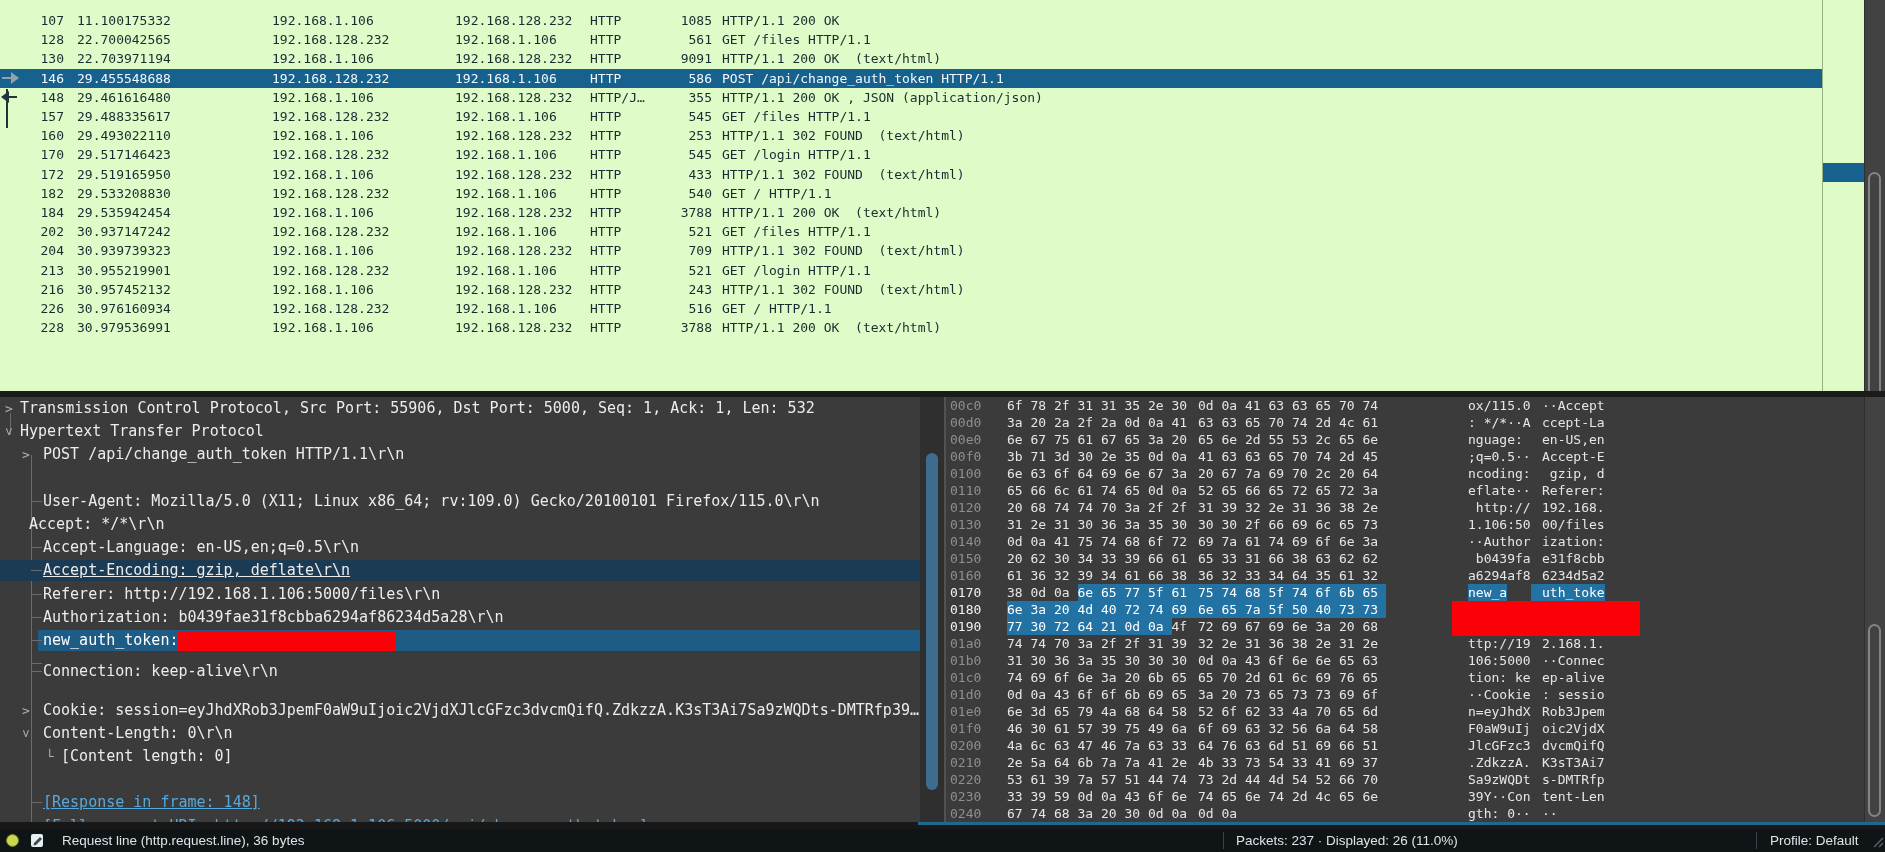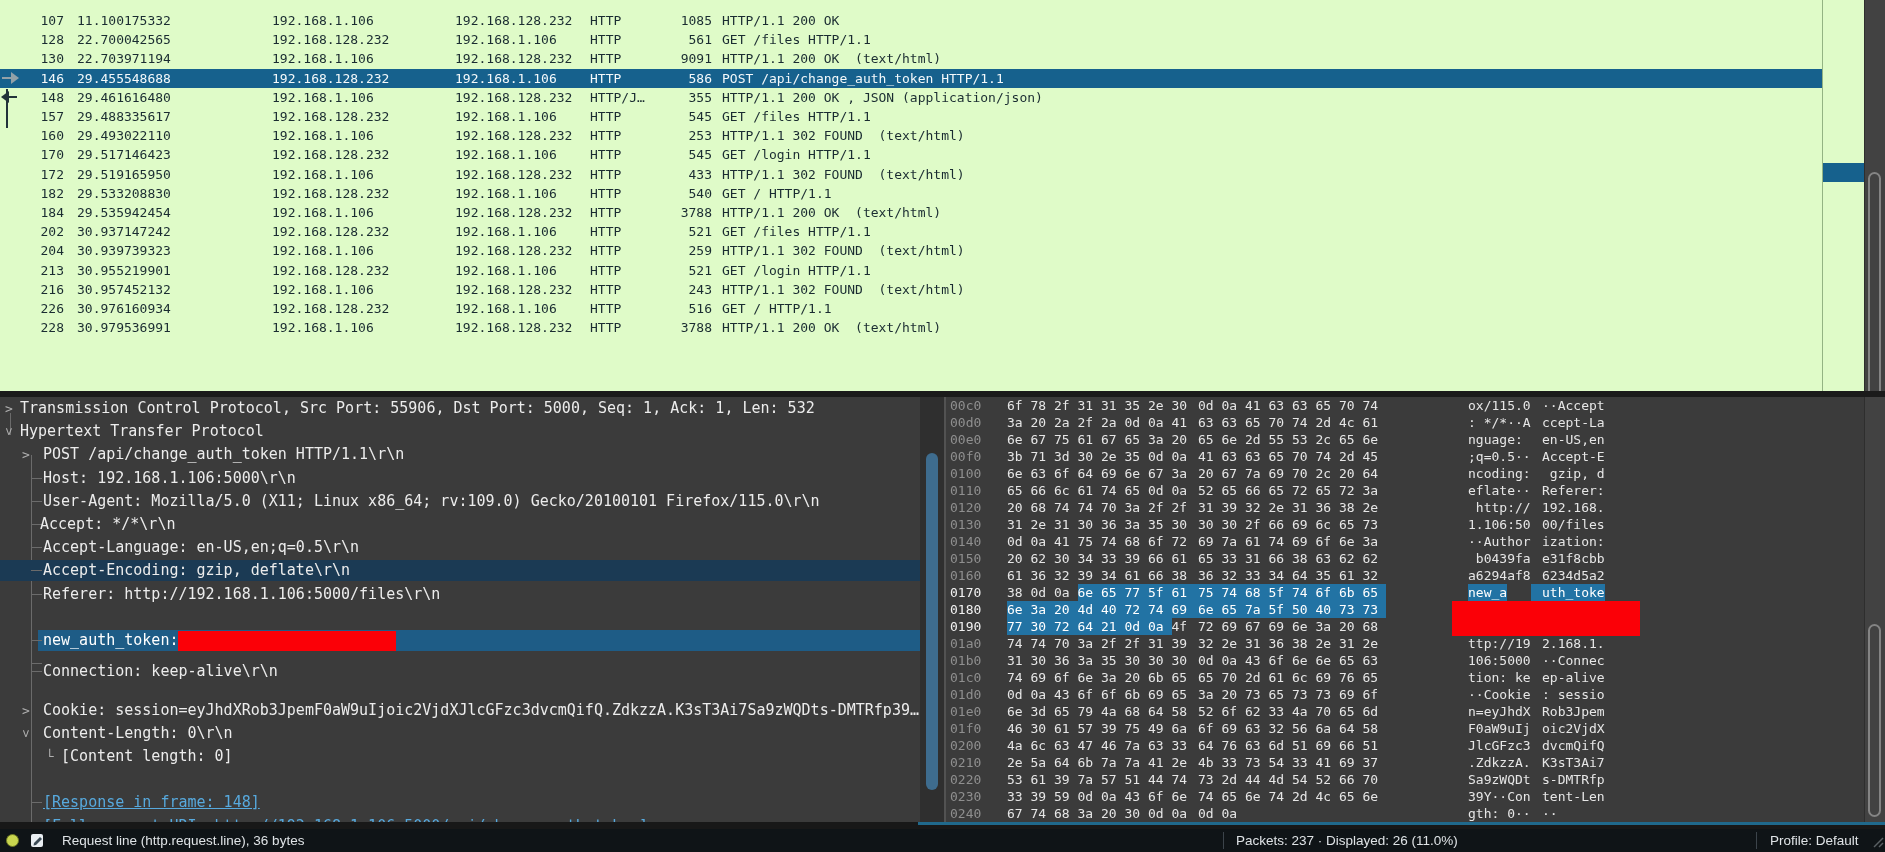--- a/index.html
+++ b/index.html
@@ -75,21 +75,21 @@
         <div class="prow" style="top: 49.4px;"><span class="c-no">130</span><span class="c-time">22.703971194</span><span class="c-src">192.168.1.106</span><span class="c-dst">192.168.128.232</span><span class="c-proto">HTTP</span><span class="c-len">9091</span><span class="c-info">HTTP/1.1 200 OK  (text/html)</span></div>
         <div class="prow psel" style="top: 68.6px;"><span class="c-no">146</span><span class="c-time">29.455548688</span><span class="c-src">192.168.128.232</span><span class="c-dst">192.168.1.106</span><span class="c-proto">HTTP</span><span class="c-len">586</span><span class="c-info">POST /api/change_auth_token HTTP/1.1</span></div>
         <div class="prow" style="top: 87.8px;"><span class="c-no">148</span><span class="c-time">29.461616480</span><span class="c-src">192.168.1.106</span><span class="c-dst">192.168.128.232</span><span class="c-proto">HTTP/J…</span><span class="c-len">355</span><span class="c-info">HTTP/1.1 200 OK , JSON (application/json)</span></div>
         <div class="prow" style="top: 107px;"><span class="c-no">157</span><span class="c-time">29.488335617</span><span class="c-src">192.168.128.232</span><span class="c-dst">192.168.1.106</span><span class="c-proto">HTTP</span><span class="c-len">545</span><span class="c-info">GET /files HTTP/1.1</span></div>
         <div class="prow" style="top: 126.2px;"><span class="c-no">160</span><span class="c-time">29.493022110</span><span class="c-src">192.168.1.106</span><span class="c-dst">192.168.128.232</span><span class="c-proto">HTTP</span><span class="c-len">253</span><span class="c-info">HTTP/1.1 302 FOUND  (text/html)</span></div>
         <div class="prow" style="top: 145.4px;"><span class="c-no">170</span><span class="c-time">29.517146423</span><span class="c-src">192.168.128.232</span><span class="c-dst">192.168.1.106</span><span class="c-proto">HTTP</span><span class="c-len">545</span><span class="c-info">GET /login HTTP/1.1</span></div>
         <div class="prow" style="top: 164.6px;"><span class="c-no">172</span><span class="c-time">29.519165950</span><span class="c-src">192.168.1.106</span><span class="c-dst">192.168.128.232</span><span class="c-proto">HTTP</span><span class="c-len">433</span><span class="c-info">HTTP/1.1 302 FOUND  (text/html)</span></div>
         <div class="prow" style="top: 183.8px;"><span class="c-no">182</span><span class="c-time">29.533208830</span><span class="c-src">192.168.128.232</span><span class="c-dst">192.168.1.106</span><span class="c-proto">HTTP</span><span class="c-len">540</span><span class="c-info">GET / HTTP/1.1</span></div>
         <div class="prow" style="top: 203px;"><span class="c-no">184</span><span class="c-time">29.535942454</span><span class="c-src">192.168.1.106</span><span class="c-dst">192.168.128.232</span><span class="c-proto">HTTP</span><span class="c-len">3788</span><span class="c-info">HTTP/1.1 200 OK  (text/html)</span></div>
         <div class="prow" style="top: 222.2px;"><span class="c-no">202</span><span class="c-time">30.937147242</span><span class="c-src">192.168.128.232</span><span class="c-dst">192.168.1.106</span><span class="c-proto">HTTP</span><span class="c-len">521</span><span class="c-info">GET /files HTTP/1.1</span></div>
-        <div class="prow" style="top: 241.4px;"><span class="c-no">204</span><span class="c-time">30.939739323</span><span class="c-src">192.168.1.106</span><span class="c-dst">192.168.128.232</span><span class="c-proto">HTTP</span><span class="c-len">259</span><span class="c-info">HTTP/1.1 302 FOUND  (text/html)</span></div>
+        <div class="prow" style="top: 241.4px;"><span class="c-no">204</span><span class="c-time">30.939739323</span><span class="c-src">192.168.1.106</span><span class="c-dst">192.168.128.232</span><span class="c-proto">HTTP</span><span class="c-len">709</span><span class="c-info">HTTP/1.1 302 FOUND  (text/html)</span></div>
         <div class="prow" style="top: 260.6px;"><span class="c-no">213</span><span class="c-time">30.955219901</span><span class="c-src">192.168.128.232</span><span class="c-dst">192.168.1.106</span><span class="c-proto">HTTP</span><span class="c-len">521</span><span class="c-info">GET /login HTTP/1.1</span></div>
         <div class="prow" style="top: 279.8px;"><span class="c-no">216</span><span class="c-time">30.957452132</span><span class="c-src">192.168.1.106</span><span class="c-dst">192.168.128.232</span><span class="c-proto">HTTP</span><span class="c-len">243</span><span class="c-info">HTTP/1.1 302 FOUND  (text/html)</span></div>
         <div class="prow" style="top: 299px;"><span class="c-no">226</span><span class="c-time">30.976160934</span><span class="c-src">192.168.128.232</span><span class="c-dst">192.168.1.106</span><span class="c-proto">HTTP</span><span class="c-len">516</span><span class="c-info">GET / HTTP/1.1</span></div>
         <div class="prow" style="top: 318.2px;"><span class="c-no">228</span><span class="c-time">30.979536991</span><span class="c-src">192.168.1.106</span><span class="c-dst">192.168.128.232</span><span class="c-proto">HTTP</span><span class="c-len">3788</span><span class="c-info">HTTP/1.1 200 OK  (text/html)</span></div>
       </div>
     <svg id="markers" width="30" height="391" style="position:absolute;left:0;top:0;">
       <line x1="2" y1="78" x2="12" y2="78" stroke="#93a1a8" stroke-width="2"></line>
       <polygon points="11,72 19,78 11,84" fill="#93a1a8"></polygon>
       <line x1="7" y1="89" x2="7" y2="128" stroke="#22333a" stroke-width="2"></line>
       <line x1="6" y1="97" x2="17" y2="97" stroke="#22333a" stroke-width="2"></line>
@@ -104,26 +104,26 @@
   </div>
 
   <div id="splitter"></div>
 
   <div id="details">
     <div class="treeline" style="left:10px;top:16px;height:22px;"></div>
     <div class="treeline" style="left:31px;top:58px;height:372px;"></div>
   <div class="drow" style="top: 0px;"><span class="glyph" style="left: 5px;">&gt;</span><span class="txt" style="left: 20px;">Transmission Control Protocol, Src Port: 55906, Dst Port: 5000, Seq: 1, Ack: 1, Len: 532</span></div>
       <div class="drow" style="top: 23.2px;"><span class="glyph exp" style="left: 5px;">&gt;</span><span class="txt" style="left: 20px;">Hypertext Transfer Protocol</span></div>
       <div class="drow" style="top: 46.4px;"><span class="glyph" style="left: 22px;">&gt;</span><span class="txt" style="left: 43px;">POST /api/change_auth_token HTTP/1.1\r\n</span></div>
-      <div class="drow" style="top: 69.6px;"><div class="dash"></div><span class="txt" style="left: 43px;">Host: 192.168.1.106:5000\r\n</span></div>
       <div class="drow" style="top: 92.8px;"><div class="dash"></div><span class="txt" style="left: 43px;">User-Agent: Mozilla/5.0 (X11; Linux x86_64; rv:109.0) Gecko/20100101 Firefox/115.0\r\n</span></div>
-      <div class="drow" style="top: 116px;"><div class="dash"></div><span class="txt" style="left: 40px;">Accept: */*\r\n</span></div>
+      <div class="drow" style="top: 116px;"><div class="dash"></div><span class="txt" style="left: 29px;">Accept: */*\r\n</span></div>
       <div class="drow" style="top: 139.2px;"><div class="dash"></div><span class="txt" style="left: 43px;">Accept-Language: en-US,en;q=0.5\r\n</span></div>
-      <div class="drow" style="top: 162.4px;"><div class="band" style="left: 0px; right: 0px; background: rgb(27, 58, 84);"></div><div class="dash"></div><span class="txt" style="left: 43px;">Accept-Encoding: gzip, deflate\r\n</span></div>
+      <div class="drow" style="top: 162.4px;"><div class="band" style="left: 0px; right: 0px; background: rgb(27, 58, 84);"></div><div class="dash"></div><span class="txt" style="left: 43px; text-decoration: underline;">Accept-Encoding: gzip, deflate\r\n</span></div>
       <div class="drow" style="top: 185.6px;"><div class="dash"></div><span class="txt" style="left: 43px;">Referer: http://192.168.1.106:5000/files\r\n</span></div>
+      <div class="drow" style="top: 208.8px;"><div class="dash"></div><span class="txt" style="left: 43px;">Authorization: b0439fae31f8cbba6294af86234d5a28\r\n</span></div>
       <div class="drow" style="top: 232px;"><div class="band" style="left: 38px; right: 0px; background: rgb(30, 92, 134);"></div><div class="dash"></div><span class="txt" style="left: 43px; color: rgb(255, 255, 255);">new_auth_token: </span><div class="redactbox" style="left: 178px; top: 2px; width: 218px; height: 19.5px; background: rgb(251, 0, 7);"></div></div>
       <div class="drow" style="top: 255.2px;"><div class="dash"></div></div>
       <div class="drow" style="top: 263px;"><div class="dash"></div><span class="txt" style="left: 43px;">Connection: keep-alive\r\n</span></div>
       <div class="drow" style="top: 301.6px;"><span class="glyph" style="left: 22px;">&gt;</span><span class="txt" style="left: 43px;">Cookie: session=eyJhdXRob3JpemF0aW9uIjoic2VjdXJlcGFzc3dvcmQifQ.ZdkzzA.K3sT3Ai7Sa9zWQDts-DMTRfp39…</span></div>
       <div class="drow" style="top: 324.8px;"><span class="glyph exp" style="left: 22px;">&gt;</span><span class="txt" style="left: 43px;">Content-Length: 0\r\n</span></div>
       <div class="drow" style="top: 348px;"><span class="glyph" style="left: 46px;">└</span><span class="txt" style="left: 61px;">[Content length: 0]</span></div>
       <div class="drow linkrow" style="top: 394.4px;"><div class="dash"></div><span class="txt" style="left: 43px;">[Response in frame: 148]</span></div>
       <div class="drow linkrow" style="top: 417.6px;"><span class="txt" style="left: 43px;">[Full request URI: http://192.168.1.106:5000/api/change_auth_token]</span></div>
     </div>
   <div id="dscroll">

